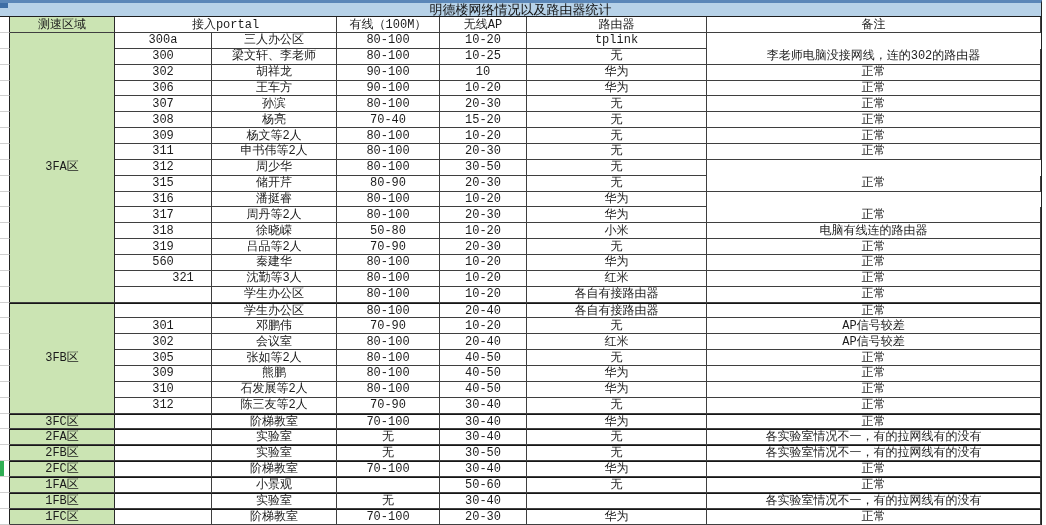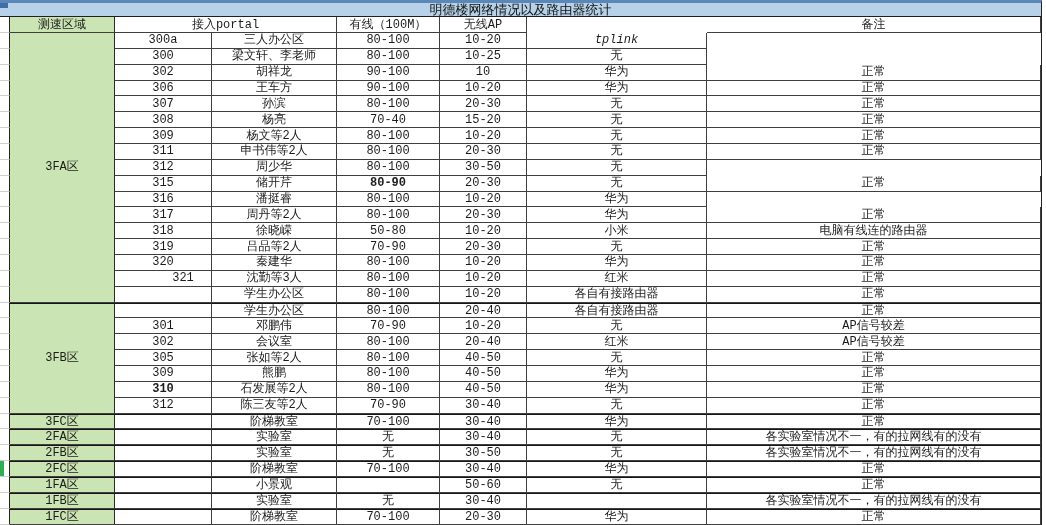--- a/index.html
+++ b/index.html
@@ -60,35 +60,37 @@
   <div class="title-cell">
     <span class="corner-marker"></span>
     <span>明德楼网络情况以及路由器统计</span>
   </div>
 
   <div class="gutter-cell" style="grid-column:1;grid-row:2;"></div>
   <div class="cell hdr green area-cell" style="grid-column:2;grid-row:2;">测速区域</div>
   <div class="cell hdr" style="grid-column:3 / span 2;grid-row:2;">接入portal</div>
   <div class="cell hdr" style="grid-column:5;grid-row:2;">有线（100M）</div>
   <div class="cell hdr" style="grid-column:6;grid-row:2;">无线AP</div>
+  <div class="cell hdr" style="grid-column:7;grid-row:2;">路由器</div>
   <div class="cell hdr" style="grid-column:8;grid-row:2;">备注</div>
 
 <div class="cell green area-cell" style="grid-area: 3 / 2 / span 17;">3FA区</div>
     <div class="gutter-cell" style="grid-area: 3 / 1;"></div>
     <div class="cell" style="grid-area: 3 / 3;">300a</div>
     <div class="cell" style="grid-area: 3 / 4;">三人办公区</div>
     <div class="cell" style="grid-area: 3 / 5;">80-100</div>
     <div class="cell" style="grid-area: 3 / 6;">10-20</div>
-    <div class="cell" style="grid-area: 3 / 7; font-style: italic;">tplink</div>
+    <div class="cell" style="grid-area: 3 / 7;">tplink</div>
     <div class="gutter-cell" style="grid-area: 4 / 1;"></div>
     <div class="cell" style="grid-area: 4 / 3;">300</div>
     <div class="cell" style="grid-area: 4 / 4;">梁文轩、李老师</div>
     <div class="cell" style="grid-area: 4 / 5;">80-100</div>
     <div class="cell" style="grid-area: 4 / 6;">10-25</div>
     <div class="cell" style="grid-area: 4 / 7;">无</div>
+    <div class="cell" style="grid-area: 4 / 8;">李老师电脑没接网线，连的302的路由器</div>
     <div class="gutter-cell" style="grid-area: 5 / 1;"></div>
     <div class="cell" style="grid-area: 5 / 3;">302</div>
     <div class="cell" style="grid-area: 5 / 4;">胡祥龙</div>
     <div class="cell" style="grid-area: 5 / 5;">90-100</div>
     <div class="cell" style="grid-area: 5 / 6;">10</div>
     <div class="cell" style="grid-area: 5 / 7;">华为</div>
     <div class="cell" style="grid-area: 5 / 8;">正常</div>
     <div class="gutter-cell" style="grid-area: 6 / 1;"></div>
     <div class="cell" style="grid-area: 6 / 3;">306</div>
     <div class="cell" style="grid-area: 6 / 4;">王车方</div>
@@ -126,21 +128,21 @@
     <div class="cell" style="grid-area: 10 / 8;">正常</div>
     <div class="gutter-cell" style="grid-area: 11 / 1;"></div>
     <div class="cell" style="grid-area: 11 / 3;">312</div>
     <div class="cell" style="grid-area: 11 / 4;">周少华</div>
     <div class="cell" style="grid-area: 11 / 5;">80-100</div>
     <div class="cell" style="grid-area: 11 / 6;">30-50</div>
     <div class="cell" style="grid-area: 11 / 7;">无</div>
     <div class="gutter-cell" style="grid-area: 12 / 1;"></div>
     <div class="cell" style="grid-area: 12 / 3;">315</div>
     <div class="cell" style="grid-area: 12 / 4;">储开芹</div>
-    <div class="cell" style="grid-area: 12 / 5; font-weight: bold;">80-90</div>
+    <div class="cell" style="grid-area: 12 / 5;">80-90</div>
     <div class="cell" style="grid-area: 12 / 6;">20-30</div>
     <div class="cell" style="grid-area: 12 / 7;">无</div>
     <div class="cell" style="grid-area: 12 / 8;">正常</div>
     <div class="gutter-cell" style="grid-area: 13 / 1;"></div>
     <div class="cell" style="grid-area: 13 / 3;">316</div>
     <div class="cell" style="grid-area: 13 / 4;">潘挺睿</div>
     <div class="cell" style="grid-area: 13 / 5;">80-100</div>
     <div class="cell" style="grid-area: 13 / 6;">10-20</div>
     <div class="cell" style="grid-area: 13 / 7;">华为</div>
     <div class="gutter-cell" style="grid-area: 14 / 1;"></div>
@@ -158,21 +160,21 @@
     <div class="cell" style="grid-area: 15 / 7;">小米</div>
     <div class="cell" style="grid-area: 15 / 8;">电脑有线连的路由器</div>
     <div class="gutter-cell" style="grid-area: 16 / 1;"></div>
     <div class="cell" style="grid-area: 16 / 3;">319</div>
     <div class="cell" style="grid-area: 16 / 4;">吕品等2人</div>
     <div class="cell" style="grid-area: 16 / 5;">70-90</div>
     <div class="cell" style="grid-area: 16 / 6;">20-30</div>
     <div class="cell" style="grid-area: 16 / 7;">无</div>
     <div class="cell" style="grid-area: 16 / 8;">正常</div>
     <div class="gutter-cell" style="grid-area: 17 / 1;"></div>
-    <div class="cell" style="grid-area: 17 / 3;">320</div>
+    <div class="cell" style="grid-area: 17 / 3;">560</div>
     <div class="cell" style="grid-area: 17 / 4;">秦建华</div>
     <div class="cell" style="grid-area: 17 / 5;">80-100</div>
     <div class="cell" style="grid-area: 17 / 6;">10-20</div>
     <div class="cell" style="grid-area: 17 / 7;">华为</div>
     <div class="cell" style="grid-area: 17 / 8;">正常</div>
     <div class="gutter-cell" style="grid-area: 18 / 1;"></div>
     <div class="cell" style="grid-area: 18 / 3; padding-left: 40px;">321</div>
     <div class="cell" style="grid-area: 18 / 4;">沈勤等3人</div>
     <div class="cell" style="grid-area: 18 / 5;">80-100</div>
     <div class="cell" style="grid-area: 18 / 6;">10-20</div>
@@ -215,21 +217,21 @@
     <div class="cell" style="grid-area: 23 / 7;">无</div>
     <div class="cell" style="grid-area: 23 / 8;">正常</div>
     <div class="gutter-cell" style="grid-area: 24 / 1;"></div>
     <div class="cell" style="grid-area: 24 / 3;">309</div>
     <div class="cell" style="grid-area: 24 / 4;">熊鹏</div>
     <div class="cell" style="grid-area: 24 / 5;">80-100</div>
     <div class="cell" style="grid-area: 24 / 6;">40-50</div>
     <div class="cell" style="grid-area: 24 / 7;">华为</div>
     <div class="cell" style="grid-area: 24 / 8;">正常</div>
     <div class="gutter-cell" style="grid-area: 25 / 1;"></div>
-    <div class="cell" style="grid-area: 25 / 3; font-weight: bold;">310</div>
+    <div class="cell" style="grid-area: 25 / 3;">310</div>
     <div class="cell" style="grid-area: 25 / 4; text-align: center;">石发展等2人</div>
     <div class="cell" style="grid-area: 25 / 5;">80-100</div>
     <div class="cell" style="grid-area: 25 / 6;">40-50</div>
     <div class="cell" style="grid-area: 25 / 7;">华为</div>
     <div class="cell" style="grid-area: 25 / 8;">正常</div>
     <div class="gutter-cell" style="grid-area: 26 / 1;"></div>
     <div class="cell" style="grid-area: 26 / 3;">312</div>
     <div class="cell" style="grid-area: 26 / 4;">陈三友等2人</div>
     <div class="cell" style="grid-area: 26 / 5;">70-90</div>
     <div class="cell" style="grid-area: 26 / 6;">30-40</div>

